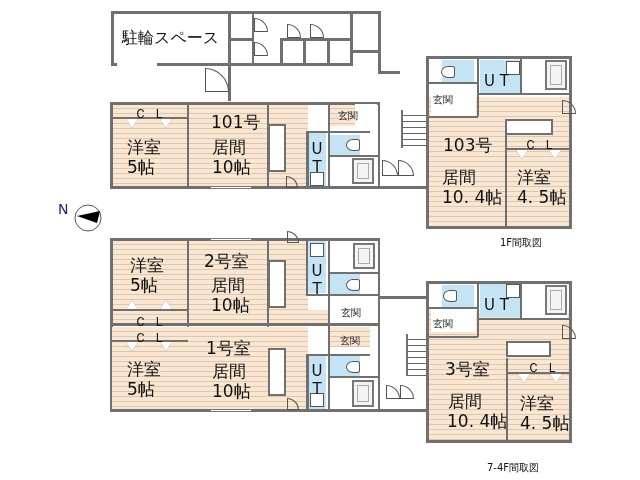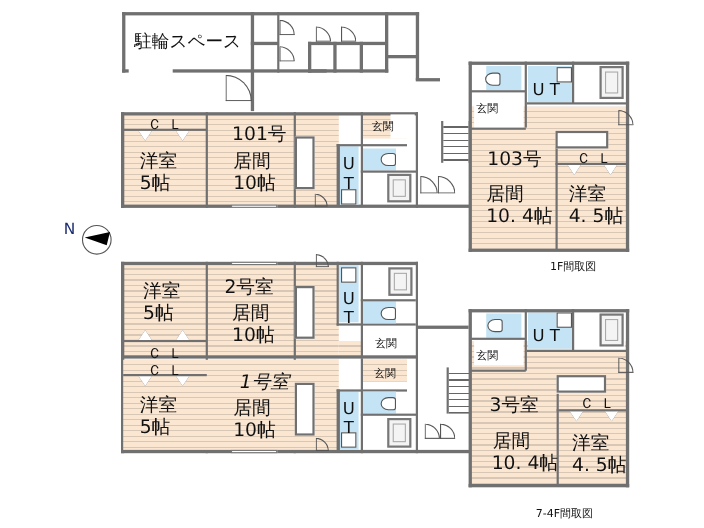--- a/index.html
+++ b/index.html
@@ -187,21 +187,21 @@
   <div class="wall" style="left:328px;top:376px;width:52px;height:2px;"></div>
   <div class="shower" style="left:352px;top:380px;width:22px;height:27px;"></div>
   <div class="toilet" style="left:346px;top:361px;"></div>
   <div class="sink" style="left:310px;top:393px;"></div>
   <div class="kitchen" style="left:268px;top:348px;width:18px;height:48px;"></div>
   <div class="tri down" style="left:126px;top:342px;"></div>
   <div class="tri down" style="left:160px;top:342px;"></div>
   <div class="lbl cl" style="left:134px;top:328px;">ＣＬ</div>
   <div class="lbl" style="left:127px;top:360px;">洋室</div>
   <div class="lbl" style="left:127px;top:380px;">5帖</div>
-  <div class="lbl" style="left:218px;top:339px;font-style:italic;">1号室</div>
+  <div class="lbl" style="left:206px;top:339px;">1号室</div>
   <div class="lbl" style="left:212px;top:362px;">居間</div>
   <div class="lbl" style="left:212px;top:382px;">10帖</div>
   <div class="lbl sm" style="left:340px;top:333px;">玄関</div>
   <div class="ut" style="left:310px;top:362px;">U</div>
   <div class="ut" style="left:310px;top:380px;">T</div>
   <div class="window" style="left:210px;top:409px;width:42px;height:3px;"></div>
   <div class="arc" style="left:287px;top:398px;width:12px;height:12px;"></div>
 </div>
 
 <div>

